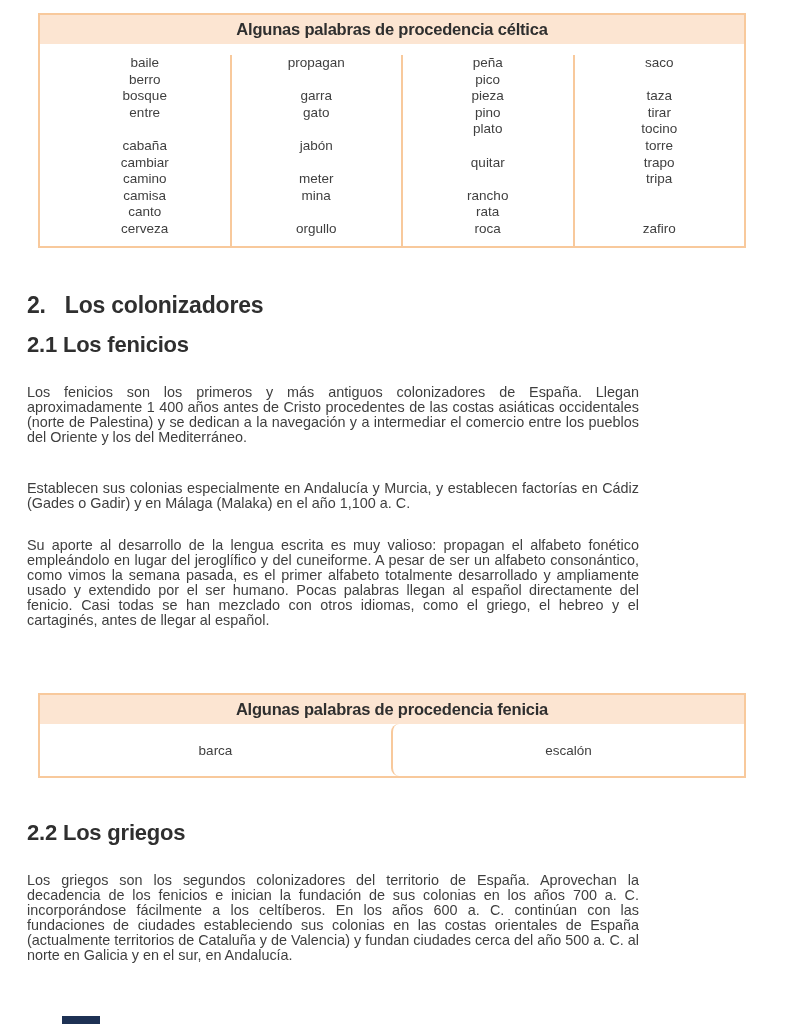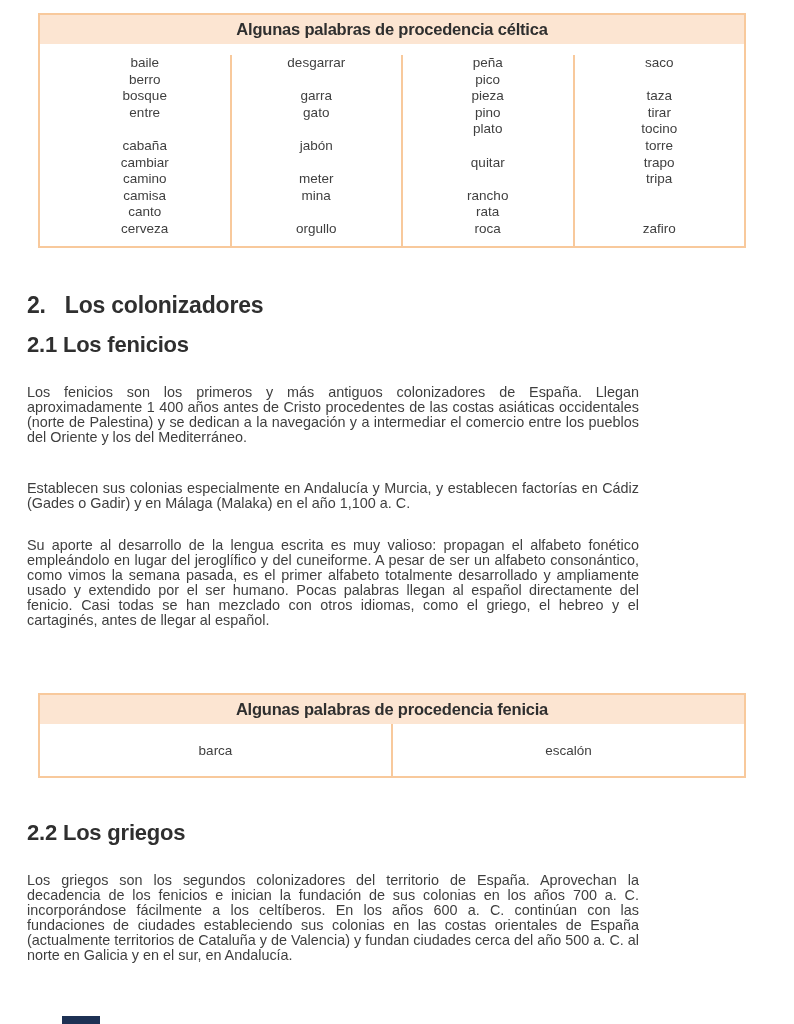--- a/index.html
+++ b/index.html
@@ -42,20 +42,21 @@
   #celtic-table .tcol + .tcol { border-left: 2px solid var(--table-border, #f8c99c); }
   .wline { height: 16.6px; line-height: 16.6px; white-space: nowrap; }
 
   #fenicia-table { top: 693px; }
   #fenicia-table .tbl-body { height: 52px; }
   #fenicia-table .fcell {
     flex: 1 1 0;
     display: flex; align-items: center; justify-content: center;
     font-size: 13.5px;
     color: var(--body-text, #3f3f3f);
+    border-radius: 8px;
   }
   #fenicia-table .fcell + .fcell { border-left: 2px solid var(--table-border, #f8c99c); }
 
   
   .section-heading {
     position: absolute; left: 27px; top: 292px;
     font-size: 23px; font-weight: 700;
     color: var(--heading-text, #2f2f2f);
     letter-spacing: -0.2px;
   }
@@ -102,21 +103,21 @@
       <div class="wline">entre</div>
       <div class="wline"></div>
       <div class="wline">cabaña</div>
       <div class="wline">cambiar</div>
       <div class="wline">camino</div>
       <div class="wline">camisa</div>
       <div class="wline">canto</div>
       <div class="wline">cerveza</div>
     </div>
     <div class="tcol">
-      <div class="wline">desgarrar</div>
+      <div class="wline">propagan</div>
       <div class="wline"></div>
       <div class="wline">garra</div>
       <div class="wline">gato</div>
       <div class="wline"></div>
       <div class="wline">jabón</div>
       <div class="wline"></div>
       <div class="wline">meter</div>
       <div class="wline">mina</div>
       <div class="wline"></div>
       <div class="wline">orgullo</div>

